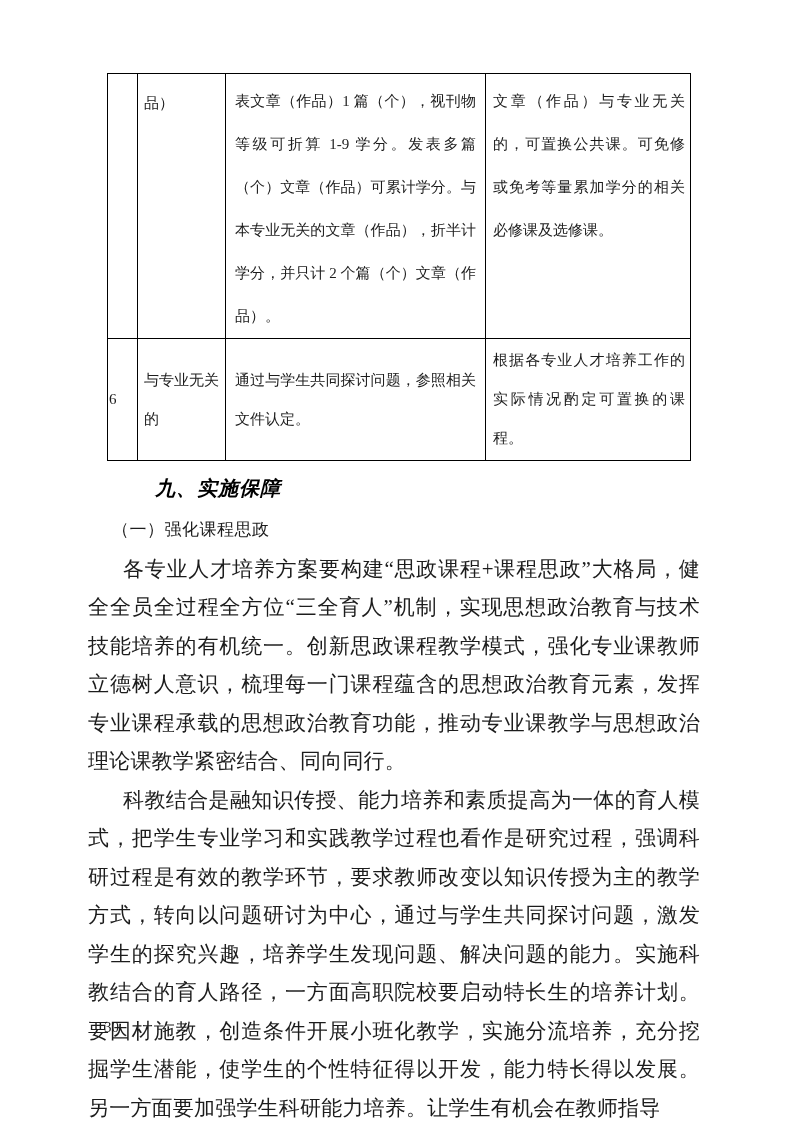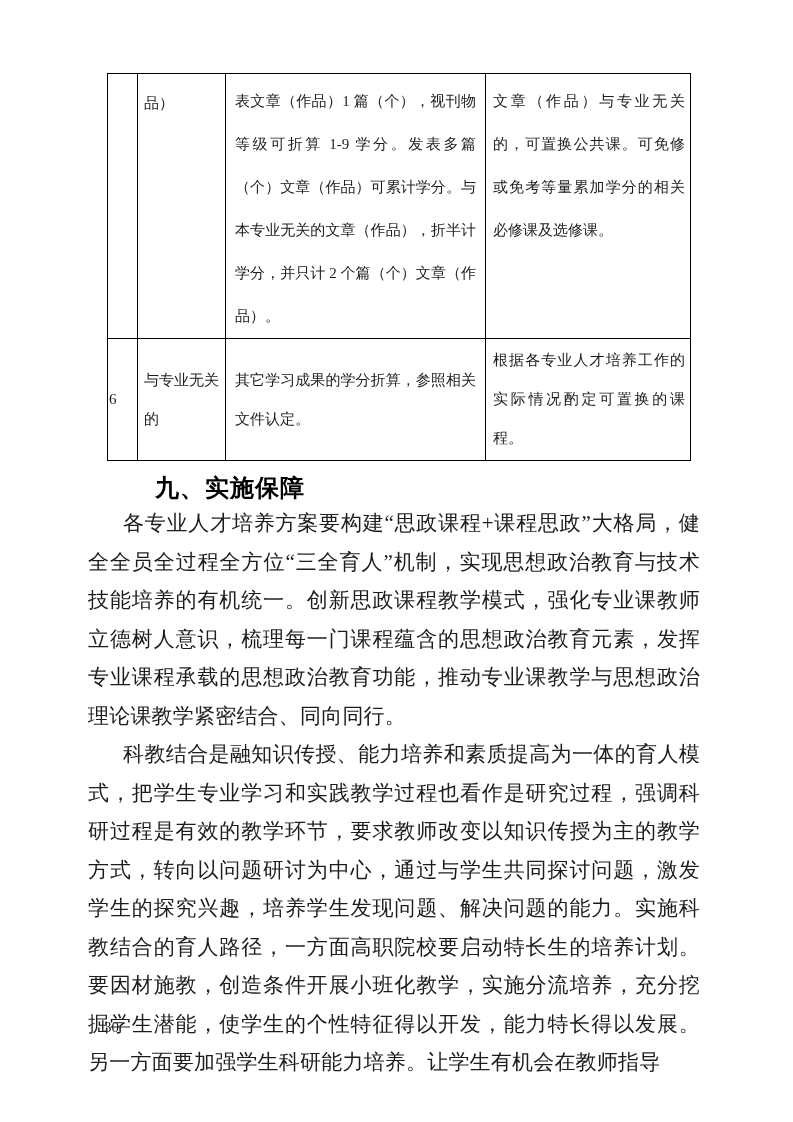--- a/index.html
+++ b/index.html
@@ -43,24 +43,25 @@
   td.cell-no   { text-align: center; padding-left: 1px !important; padding-right: 1px !important; }
   td.cell-item { text-align: center; padding-left: 6px !important; padding-right: 6px !important; }
   tr.row-cont td.cell-item { padding-top: 8px !important; }
   td.cell-repl { padding-left: 7px !important; padding-right: 5px !important; }
 
   
   .section-title {
     margin: 11px 0 0 67px;
     font-family: "Liberation Sans", "DejaVu Sans", sans-serif;
     font-weight: bold;
-    font-size: 24px;
+    font-size: 20px;
     line-height: 32px;
     color: #000;
     letter-spacing: 1px;
+    font-style: italic;
   }
   .subheading {
     margin: 7px 0 0 24px;
     font-size: 17px;
     line-height: 38.5px;
     letter-spacing: 0.5px;
   }
   .para {
     font-size: 21px;
     line-height: 38.5px;
@@ -94,28 +95,29 @@
     <tbody>
       <tr class="row-cont">
         <td class="cell-no"></td>
         <td class="cell-item">品）</td>
         <td class="cell-conv">表文章（作品）1 篇（个），视刊物等级可折算 1-9 学分。发表多篇（个）文章（作品）可累计学分。与本专业无关的文章（作品），折半计学分，并只计 2 个篇（个）文章（作品）。</td>
         <td class="cell-repl">文章（作品）与专业无关的，可置换公共课。可免修或免考等量累加学分的相关必修课及选修课。</td>
       </tr>
       <tr class="row-6">
         <td class="cell-no">6</td>
         <td class="cell-item">与专业无关的</td>
-        <td class="cell-conv">其它学习成果的学分折算，参照相关文件认定。</td>
+        <td class="cell-conv">通过与学生共同探讨问题，参照相关文件认定。</td>
         <td class="cell-repl">根据各专业人才培养工作的实际情况酌定可置换的课程。</td>
       </tr>
     </tbody>
   </table>
 
   <h2 class="section-title">九、实施保障</h2>
 
+  <p class="subheading">（一）强化课程思政</p>
 
   <p class="para">各专业人才培养方案要构建“思政课程+课程思政”大格局，健全全员全过程全方位“三全育人”机制，实现思想政治教育与技术技能培养的有机统一。创新思政课程教学模式，强化专业课教师立德树人意识，梳理每一门课程蕴含的思想政治教育元素，发挥专业课程承载的思想政治教育功能，推动专业课教学与思想政治理论课教学紧密结合、同向同行。</p>
 
 
   <p class="para">科教结合是融知识传授、能力培养和素质提高为一体的育人模式，把学生专业学习和实践教学过程也看作是研究过程，强调科研过程是有效的教学环节，要求教师改变以知识传授为主的教学方式，转向以问题研讨为中心，通过与学生共同探讨问题，激发学生的探究兴趣，培养学生发现问题、解决问题的能力。实施科教结合的育人路径，一方面高职院校要启动特长生的培养计划。要因材施教，创造条件开展小班化教学，实施分流培养，充分挖掘学生潜能，使学生的个性特征得以开发，能力特长得以发展。另一方面要加强学生科研能力培养。让学生有机会在教师指导</p>
 
   <div class="page-number">30</div>
 
 </div>
 

